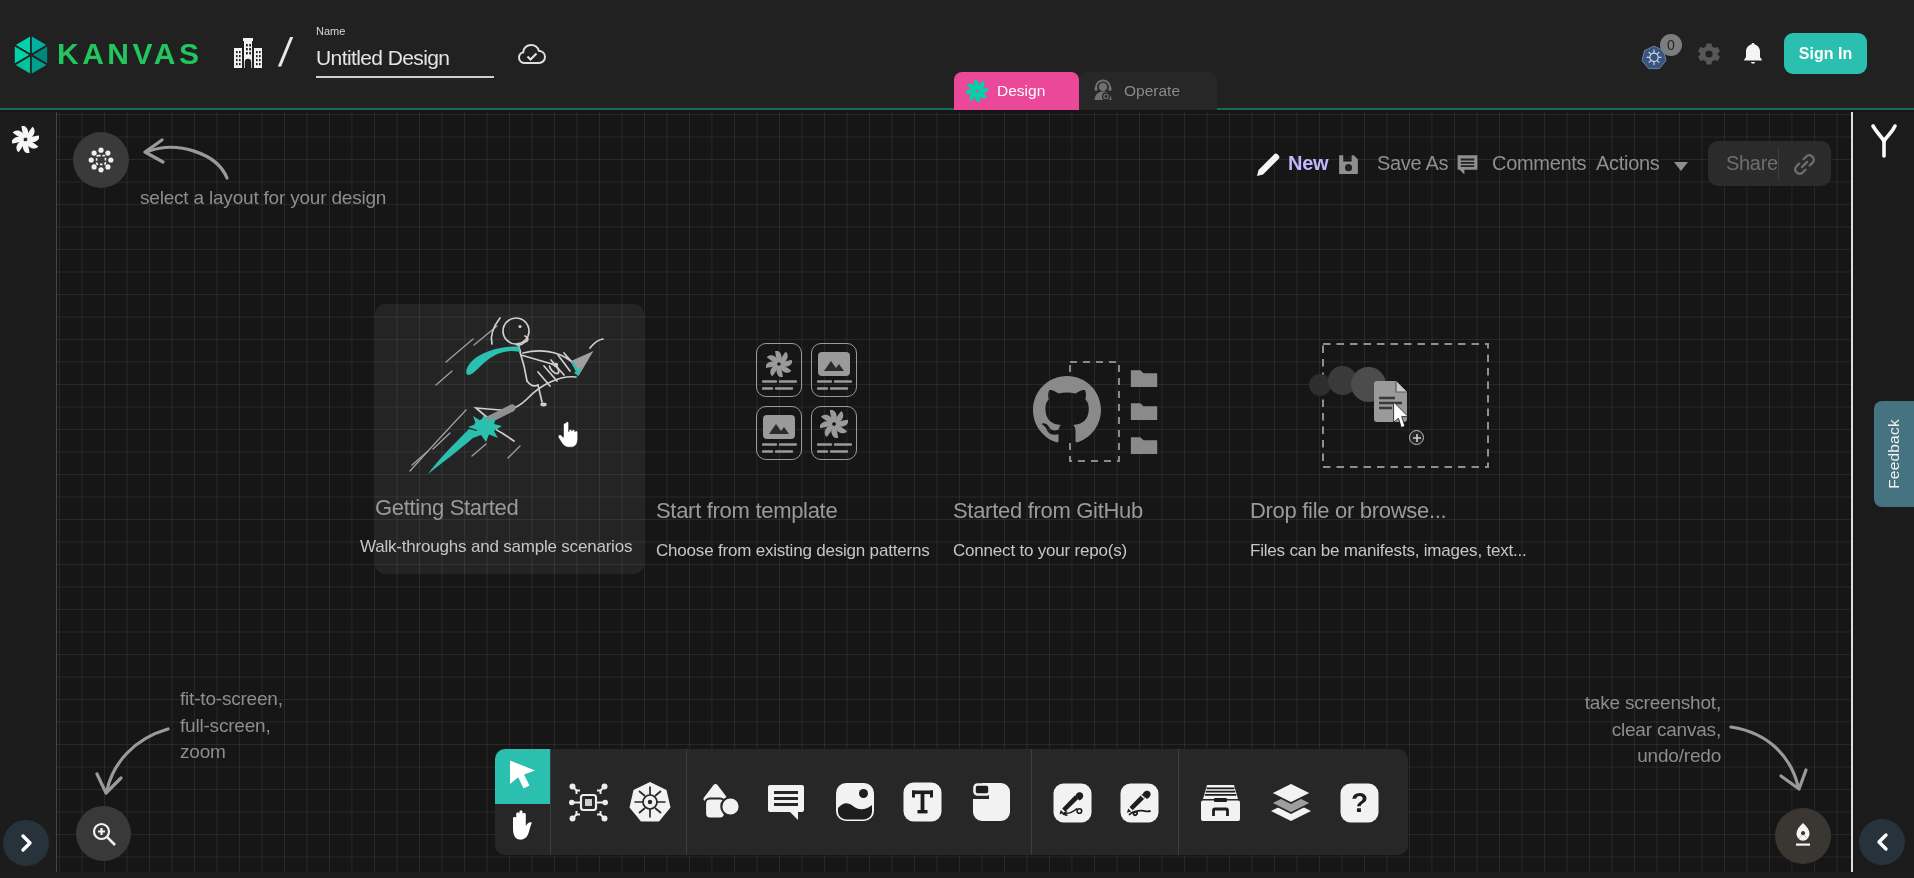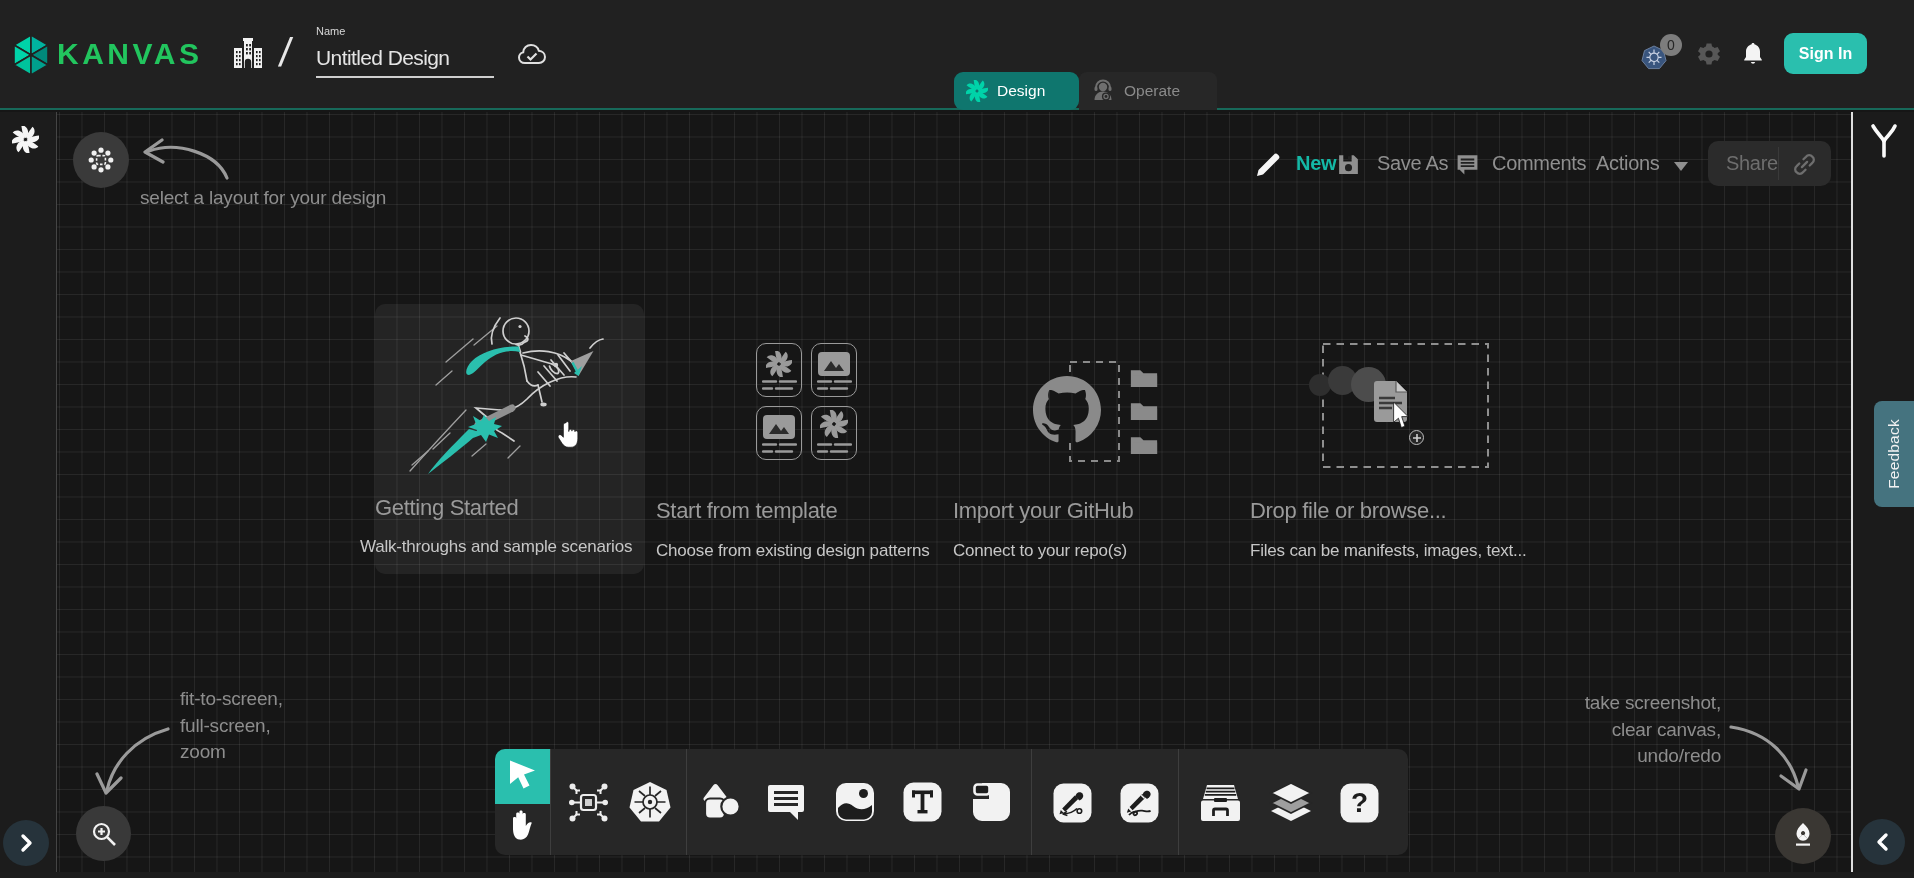--- a/index.html
+++ b/index.html
@@ -11,21 +11,21 @@
   #klogo { position:absolute; left:12px; top:33px; }
   #kname { position:absolute; left:57px; top:37px; font-size:30px; font-weight:bold; color:#22c55e; letter-spacing:3.5px; }
   #bldg { position:absolute; left:231px; top:36px; }
   #slash { position:absolute; left:280px; top:30px; font-size:40px; font-weight:300; color:#e8e8e8; transform:skewX(-8deg); }
   #nmlabel { position:absolute; left:316px; top:25px; font-size:11px; color:#d8d8d8; }
   #nmvalue { position:absolute; left:316px; top:46px; font-size:21px; letter-spacing:-0.6px; color:#e4e4e4; }
   #nmline { position:absolute; left:316px; top:76px; width:178px; height:2px; background:#cfcfcf; }
   #cloud { position:absolute; left:517px; top:42px; }
   
   .tab { position:absolute; top:72px; height:38px; border-radius:8px 8px 0 0; display:flex; align-items:center; }
-  #tab-design { left:954px; width:125px; background:#0f766e;border-radius:9px; }
+  #tab-design { left:954px; width:125px; background:#ec4899; }
   #tab-operate { left:1079px; width:138px; background:#272727; }
   #tab-design .lbl { color:#fff; font-size:15.5px; margin-left:9px; }
   #tab-operate .lbl { color:#8a8a8a; font-size:15.5px; margin-left:9px; }
   
   #k8badge { position:absolute; left:1640px; top:33px; }
   #gear { position:absolute; left:1697px; top:42px; }
   #bell { position:absolute; left:1741px; top:41px; }
   #signin { position:absolute; left:1784px; top:33px; width:83px; height:41px; background:#2abfae; border-radius:9px; color:#fff; font-size:16px; font-weight:bold; display:flex; align-items:center; justify-content:center; }
   
   #canvas { position:absolute; left:0; top:112px; width:1914px; height:760px;
@@ -194,21 +194,21 @@
   </div>
   <svg class="abs" style="left:135px; top:138px" width="100" height="45" viewBox="0 0 100 45" fill="none">
     <path d="M92,40 C82,15 42,3 14,13" stroke="#9a9a9a" stroke-width="3.2" stroke-linecap="round"></path>
     <path d="M27,2 L10,14 L28,24" stroke="#9a9a9a" stroke-width="3.2" stroke-linecap="round" stroke-linejoin="round" fill="none"></path>
   </svg>
   <div class="abs hint" style="left:140px; top:185px;">select a layout for your design</div>
 
   <svg class="abs" style="left:1253px; top:150px" width="30" height="30" viewBox="0 0 30 30" fill="#f5f5f5">
     <path d="M4,26 L5.5,20 L21,4.5 A2.6,2.6 0 0 1 24.7,4.5 L25.5,5.3 A2.6,2.6 0 0 1 25.5,9 L10,24.5 Z"></path>
   </svg>
-  <div class="cttext" style="left:1288px; color:#14b8a6; font-weight:bold;margin-left:8px;">New</div>
+  <div class="cttext" style="left:1288px; color:#c4b5fd; font-weight:bold;">New</div>
   <svg class="abs" style="left:1336px; top:152px" width="25" height="25" viewBox="0 0 24 24" fill="#8f8f8f">
     <path d="M3,3 L17,3 L21,7 L21,21 L3,21 Z M7,3 L7,9 L15,9 L15,3 Z" fill-rule="evenodd"></path>
     <circle cx="12" cy="15" r="3.4" fill="#212121"></circle>
     <rect x="11.5" y="4" width="2.6" height="3.6" fill="#212121"></rect>
   </svg>
   <div class="cttext" style="left:1377px;">Save As</div>
   <svg class="abs" style="left:1455px; top:152px" width="25" height="25" viewBox="0 0 24 24" fill="#8f8f8f">
     <path d="M2.5,3 L21.5,3 L21.5,17 L9,17 L9,21.5 L4.5,17 L2.5,17 Z"></path>
     <g stroke="#212121" stroke-width="1.8">
         <path d="M5.5,7.2 L18.5,7.2 M5.5,10.4 L18.5,10.4 M5.5,13.6 L18.5,13.6"></path>
@@ -324,21 +324,21 @@
   </svg>
   <svg class="abs" style="left:1129px; top:367px" width="30" height="21" viewBox="0 0 27 20" fill="#8a8a8a">
       <use href="#folder"></use>
     </svg>
   <svg class="abs" style="left:1129px; top:400px" width="30" height="21" viewBox="0 0 27 20" fill="#8a8a8a">
       <use href="#folder"></use>
     </svg>
   <svg class="abs" style="left:1129px; top:434px" width="30" height="21" viewBox="0 0 27 20" fill="#8a8a8a">
       <use href="#folder"></use>
     </svg>
-  <div class="ctitle" style="left:953px; top:498px; width:300px;">Import your GitHub</div>
+  <div class="ctitle" style="left:953px; top:498px; width:300px;">Started from GitHub</div>
   <div class="csub" style="left:953px; top:541px; width:300px;">Connect to your repo(s)</div>
 
   <svg class="abs" style="left:1322px; top:343px" width="167" height="125" viewBox="0 0 167 125" fill="none" stroke="#8f8f8f" stroke-width="2" stroke-dasharray="7.5 6">
     <rect x="1" y="1" width="165" height="123"></rect>
   </svg>
   <div class="abs" style="left:1309px; top:374px; width:22px; height:22px; border-radius:50%; background:#2e2e2e;"></div>
   <div class="abs" style="left:1328px; top:366px; width:29px; height:29px; border-radius:50%; background:#3a3a3a;"></div>
   <div class="abs" style="left:1351px; top:367px; width:35px; height:35px; border-radius:50%; background:#4c4c4c;"></div>
   <svg class="abs" style="left:1374px; top:381px" width="33" height="41" viewBox="0 0 33 41">
     <path d="M3,0 L22,0 L33,11 L33,38 A3,3 0 0 1 30,41 L3,41 A3,3 0 0 1 0,38 L0,3 A3,3 0 0 1 3,0 Z" fill="#9a9a9a"></path>

